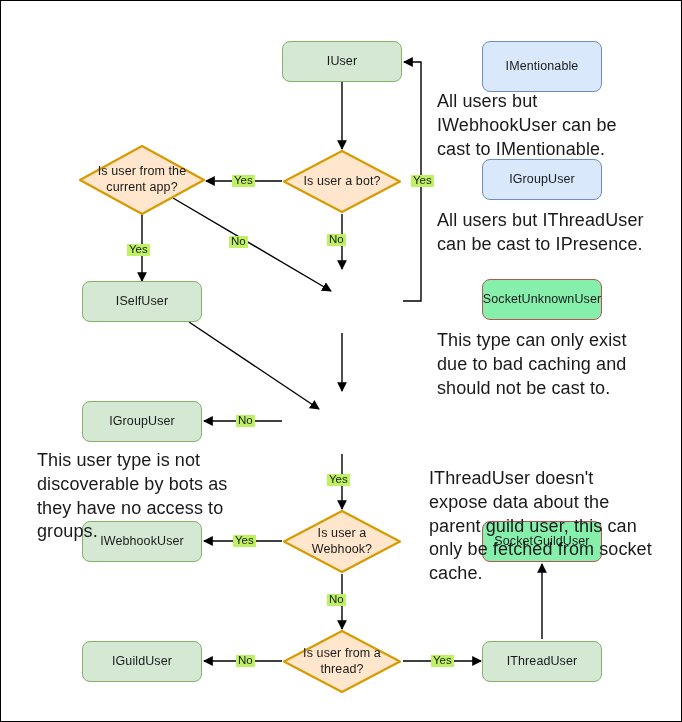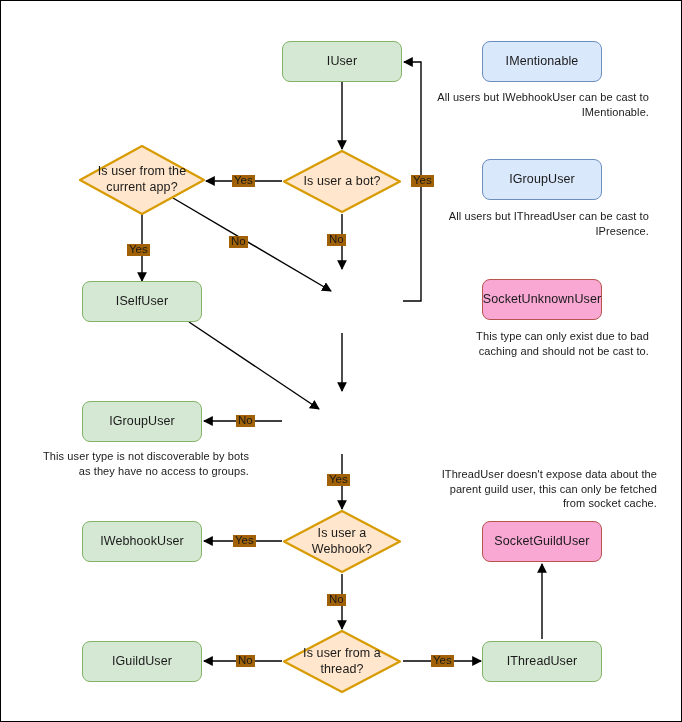--- a/index.html
+++ b/index.html
@@ -39,49 +39,49 @@
     color: #1a1a1a;
     line-height: 1.25;
     letter-spacing: 0.1px;
   }
   .box {
     border-radius: 8px;
     border: 1.4px solid;
   }
   .box.green  { background: #d5e8d4; border-color: #82b366; }
   .box.blue   { background: #dae8fc; border-color: #6c8ebf; }
-  .box.red    { background: #f9a8d4; border-color: #b85450; }
+  .box.red    { background: #86efac; border-color: #b85450; }
 
   .diamond {
     background: transparent;
     border: none;
   }
   .diamond .dia-shape {
     position: absolute;
     left: 0; top: 0;
     width: 100%; height: 100%;
   }
   .diamond .dia-label {
     position: relative;
     z-index: 2;
     padding: 0 6px;
   }
   .note {
     position: absolute;
-    font-size: 11px;
+    font-size: 18px;
     color: #1a1a1a;
-    text-align: right;
+    text-align: left;
     line-height: 1.32;
     letter-spacing: 0.1px;
   }
   .edge-label {
     position: absolute;
     font-size: 11.5px;
     color: #1a1a1a;
-    background: #a16207;
+    background: #bef264;
     padding: 0 2px;
     line-height: 1;
     white-space: nowrap;
   }
 </style>
 </head>
 <body>
 
 <div id="canvas">
 
@@ -172,21 +172,21 @@
   </div>
 
   <div class="node box green" style="left:81px; top:640px; width:120px; height:41px;">
     <span>IGuildUser</span>
   </div>
 
   <div class="node box green" style="left:481px; top:640px; width:120px; height:41px;">
     <span>IThreadUser</span>
   </div>
 
-  <div class="node box blue" style="left:481px; top:40px; width:120px; height:41px;">
+  <div class="node box blue" style="left:481px; top:40px; width:120px; height:51px;">
     <span>IMentionable</span>
   </div>
 
   <div class="node box blue" style="left:481px; top:158px; width:120px; height:41px;">
     <span>IGroupUser</span>
   </div>
 
   <div class="node box red" style="left:481px; top:278px; width:120px; height:41px;">
     <span>SocketUnknownUser</span>
   </div>

